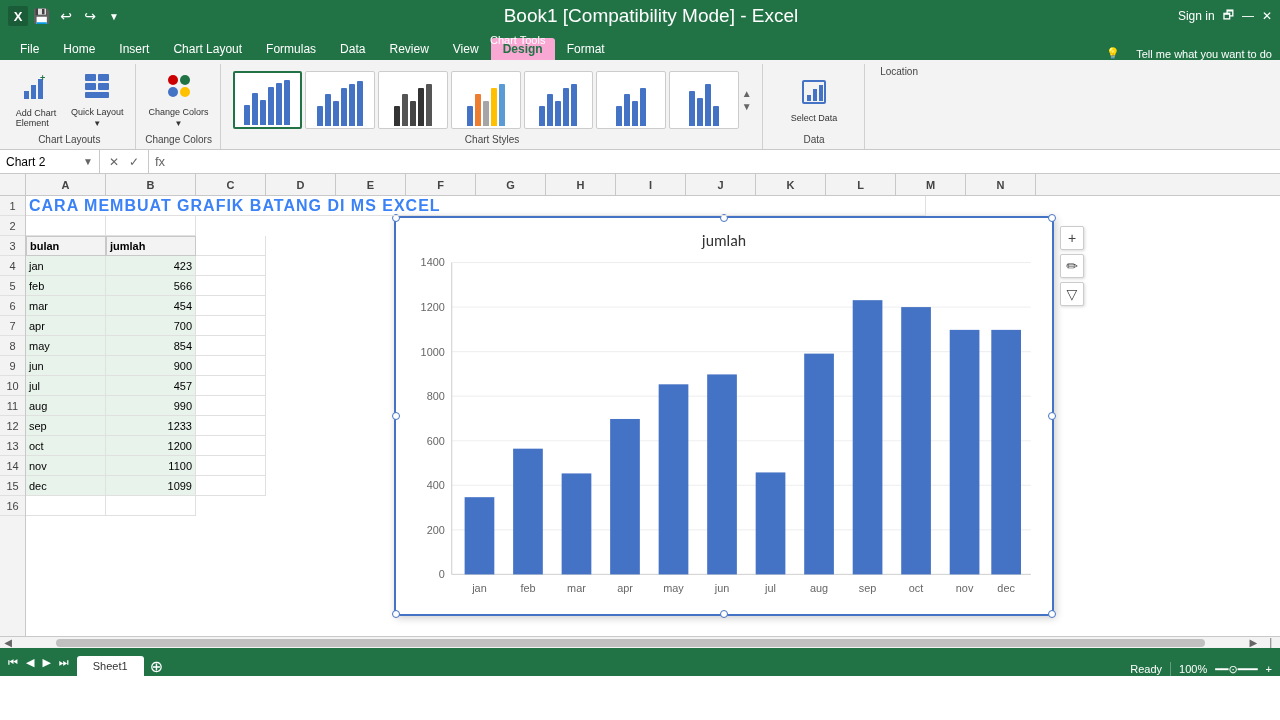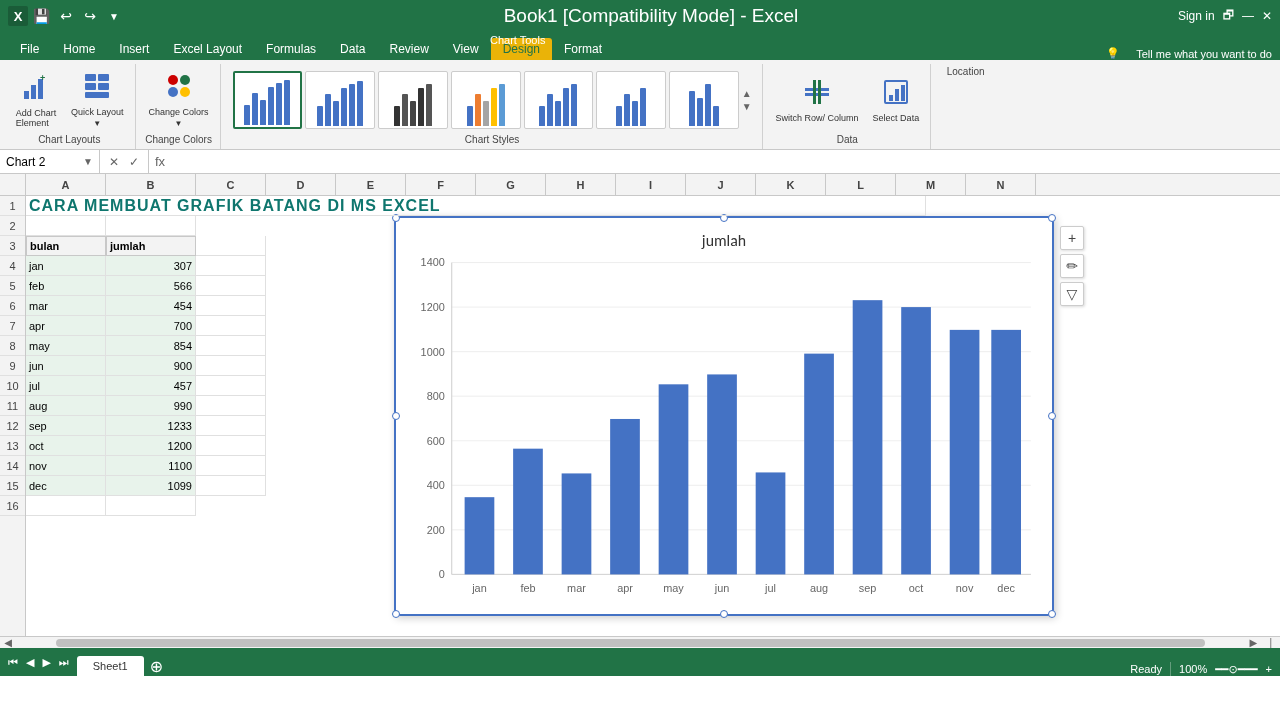--- a/index.html
+++ b/index.html
@@ -21,23 +21,23 @@
     .title-icon { width: 20px; height: 20px; background: #1a5c38; display: flex; align-items: center; justify-content: center; border-radius: 2px; }
     .qat-btn { width: 20px; height: 20px; display: flex; align-items: center; justify-content: center; cursor: pointer; color: white; font-size: 14px; }
     .ribbon-tab {
       padding: 4px 12px;
       font-size: 12px;
       cursor: pointer;
       color: white;
       border-radius: 3px 3px 0 0;
     }
     .ribbon-tab.active {
-      background: #eab308;
+      background: #f9a8d4;
       color: #217346;
-      font-weight: 400;
+      font-weight: 700;
     }
 
     
     .ribbon {
       background: #f3f3f3;
       border-bottom: 1px solid #c8c8c8;
       height: 90px;
       display: flex;
       align-items: stretch;
       padding: 4px 4px 0 4px;
@@ -202,21 +202,21 @@
     }
     .cell.num { justify-content: flex-end; }
     .cell-a { width: 80px; min-width: 80px; }
     .cell-b { width: 90px; min-width: 90px; }
     .cell-c { width: 70px; min-width: 70px; }
     .cell-d { width: 70px; min-width: 70px; }
     .cell-rest { width: 70px; min-width: 70px; }
 
     
     .title-cell {
-      color: #0f766e;
+      color: #3b82f6;
       font-weight: 700;
       font-size: 16px;
       letter-spacing: 1px;
     }
 
     
     .data-header {
       background: #f3f3f3;
       font-weight: 600;
       border: 1px solid #c8c8c8;
@@ -356,21 +356,21 @@
     <span>—</span>
     <span>✕</span>
   </div>
 </div>
 
 <div class="ribbon-tabs-area">
   <span class="chart-tools-tab-label">Chart Tools</span>
   <div class="ribbon-tab">File</div>
   <div class="ribbon-tab">Home</div>
   <div class="ribbon-tab">Insert</div>
-  <div class="ribbon-tab">Excel Layout</div>
+  <div class="ribbon-tab">Chart Layout</div>
   <div class="ribbon-tab">Formulas</div>
   <div class="ribbon-tab">Data</div>
   <div class="ribbon-tab">Review</div>
   <div class="ribbon-tab">View</div>
   <div class="ribbon-tab active">Design</div>
   <div class="ribbon-tab">Format</div>
   <div style="margin-left:auto;display:flex;align-items:center;margin-right:8px;">
     <span style="font-size:11px;color:white;">💡</span>
     <span style="font-size:11px;color:white;margin-left:16px;">Tell me what you want to do</span>
   </div>
@@ -504,32 +504,20 @@
           <div style="cursor:pointer;font-size:10px;color:#666;">▲</div>
           <div style="cursor:pointer;font-size:10px;color:#666;">▼</div>
         </div>
       </div>
     </div>
     <div class="ribbon-group-label">Chart Styles</div>
   </div>
 
   <div class="ribbon-group" style="min-width:100px;">
     <div class="ribbon-group-content">
-      <div class="ribbon-btn" style="min-width:52px;">
-        <div class="btn-icon">
-          <svg width="28" height="28" viewBox="0 0 28 28">
-            <rect x="2" y="10" width="24" height="3" fill="#4472c4"></rect>
-            <rect x="2" y="15" width="24" height="3" fill="#4472c4"></rect>
-            <rect x="10" y="2" width="3" height="24" fill="#217346"></rect>
-            <rect x="15" y="2" width="3" height="24" fill="#217346"></rect>
-          </svg>
-        </div>
-        <span style="font-size:9px;text-align:center;">Switch Row/
-Column</span>
-      </div>
       <div class="ribbon-btn" style="min-width:48px;">
         <div class="btn-icon">
           <svg width="28" height="28" viewBox="0 0 28 28">
             <rect x="3" y="3" width="22" height="22" rx="1" fill="none" stroke="#4472c4" stroke-width="2"></rect>
             <rect x="7" y="17" width="4" height="6" fill="#4472c4"></rect>
             <rect x="13" y="11" width="4" height="12" fill="#4472c4"></rect>
             <rect x="19" y="7" width="4" height="16" fill="#4472c4"></rect>
           </svg>
         </div>
         <span style="font-size:9px;text-align:center;">Select
@@ -610,21 +598,21 @@
       </div>
 
       <div class="grid-row">
         <div class="cell cell-a data-header">bulan</div>
         <div class="cell cell-b data-header">jumlah</div>
         <div class="cell cell-c"></div>
       </div>
 
       <div class="grid-row">
         <div class="cell cell-a data-cell-selected">jan</div>
-        <div class="cell cell-b num data-cell-selected">307</div>
+        <div class="cell cell-b num data-cell-selected">423</div>
         <div class="cell cell-c"></div>
       </div>
       <div class="grid-row">
         <div class="cell cell-a data-cell-selected">feb</div>
         <div class="cell cell-b num data-cell-selected">566</div>
         <div class="cell cell-c"></div>
       </div>
       <div class="grid-row">
         <div class="cell cell-a data-cell-selected">mar</div>
         <div class="cell cell-b num data-cell-selected">454</div>

